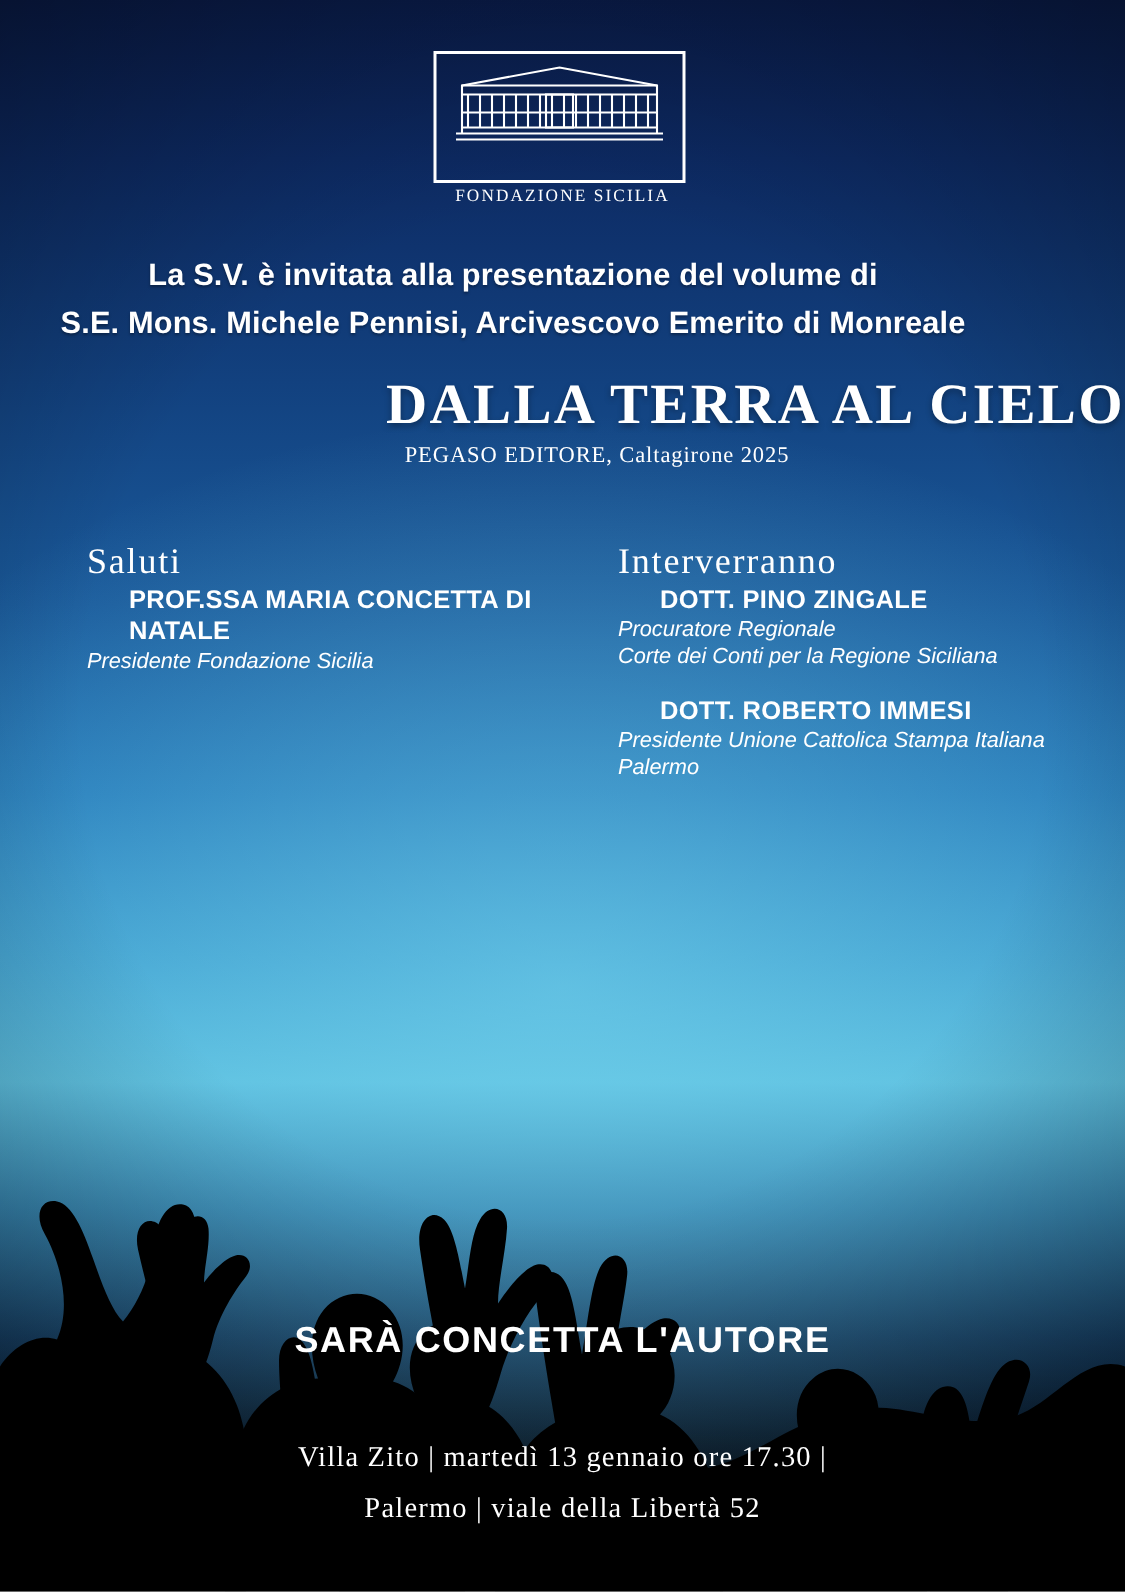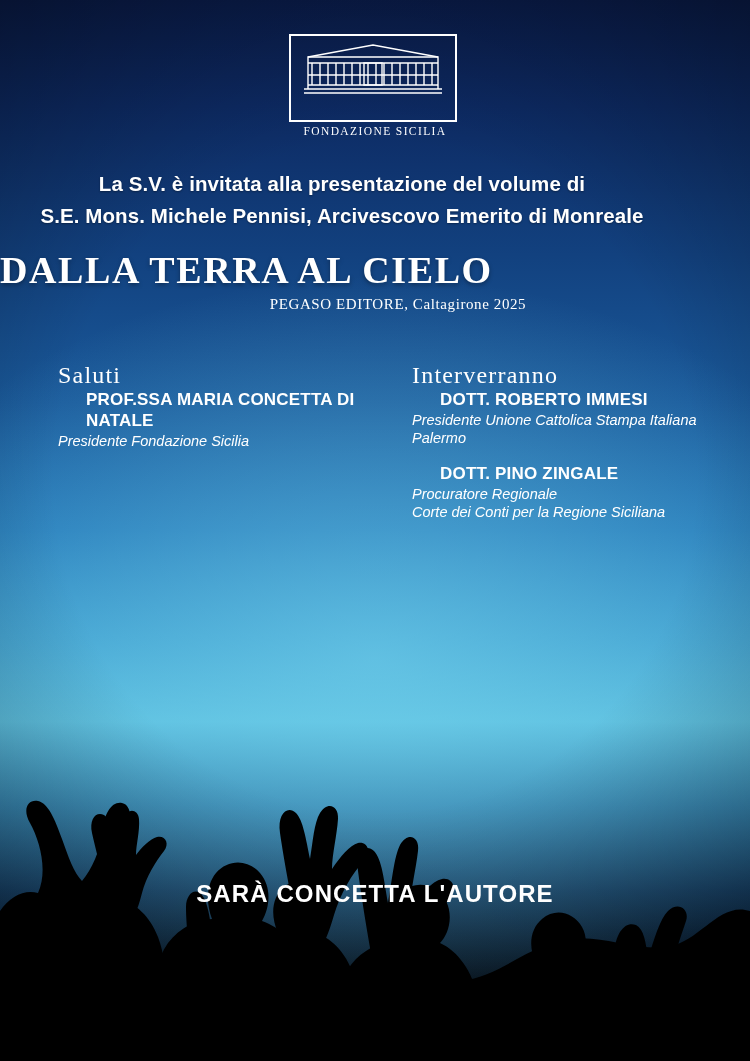--- a/index.html
+++ b/index.html
@@ -99,21 +99,21 @@
     font-size: 20.5px;
     line-height: 32px;
     letter-spacing: 0.1px;
     text-shadow: 0 1px 2px rgba(0,0,0,0.35);
   }
 
   .title {
     position: absolute;
     top: 248px;
     width: 750px;
-    text-align: left;
+    text-align: right;
     color: #ffffff;
     font-family: "Liberation Serif", serif;
     font-size: 38px;
     font-weight: bold;
     letter-spacing: 1.6px;
     text-shadow: 0 2px 4px rgba(0,0,0,0.35);
   }
   .subtitle {
     position: absolute;
     top: 296px;
@@ -265,26 +265,30 @@
       <div class="col-head">Saluti</div>
       <div class="person">
         <div class="person-name">PROF.SSA MARIA CONCETTA DI NATALE</div>
         <div class="person-role">Presidente Fondazione Sicilia</div>
       </div>
     </div>
 
     <div class="col-right">
       <div class="col-head">Interverranno</div>
       <div class="person">
+        <div class="person-name">DOTT. PINO ZINGALE</div>
+        <div class="person-role">Procuratore Regionale<br>Corte dei Conti per la Regione Siciliana</div>
+      </div>
+      <div class="person">
         <div class="person-name">DOTT. ROBERTO IMMESI</div>
         <div class="person-role">Presidente Unione Cattolica Stampa Italiana<br>Palermo</div>
       </div>
-      <div class="person">
-        <div class="person-name">DOTT. PINO ZINGALE</div>
-        <div class="person-role">Procuratore Regionale<br>Corte dei Conti per la Regione Siciliana</div>
-      </div>
     </div>
 
     <div class="author-note">SARÀ CONCETTA L'AUTORE</div>
 
+    <div class="venue">
+      <div>Villa Zito | martedì 13 gennaio ore 17.30 |</div>
+      <div>Palermo | viale della Libertà 52</div>
+    </div>
 
   </div>
 </div>
 
 </body></html>

